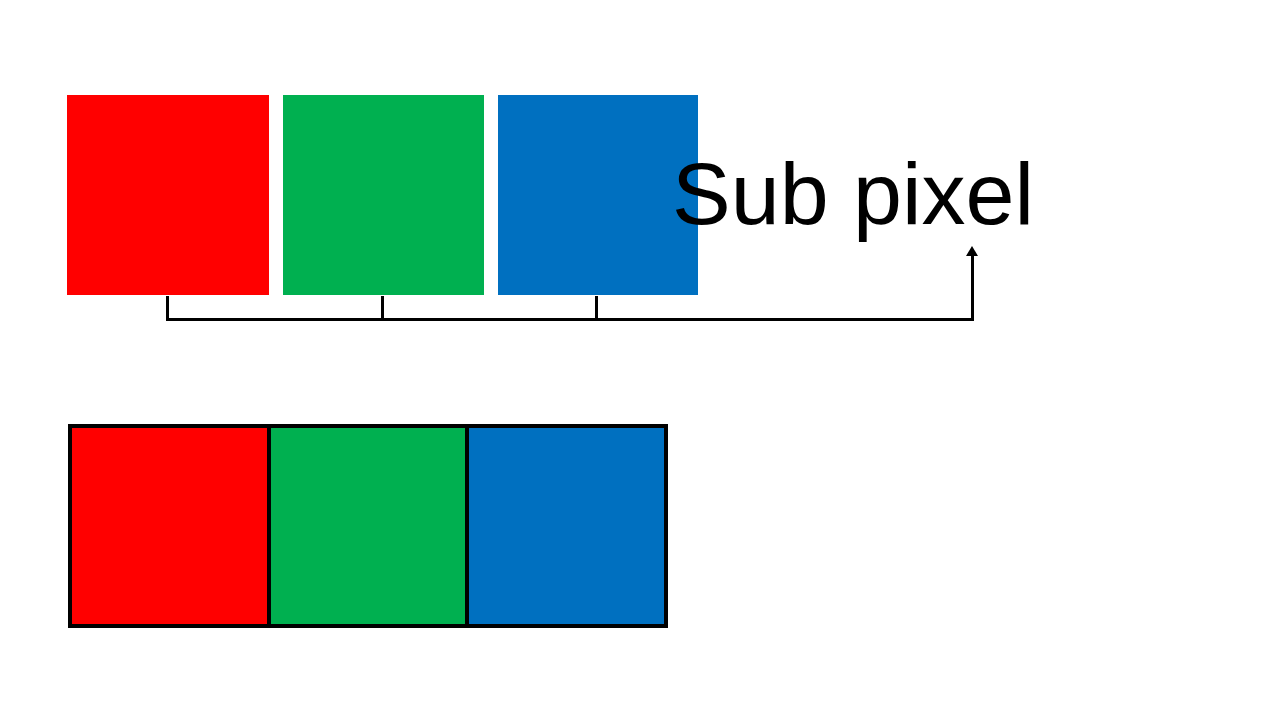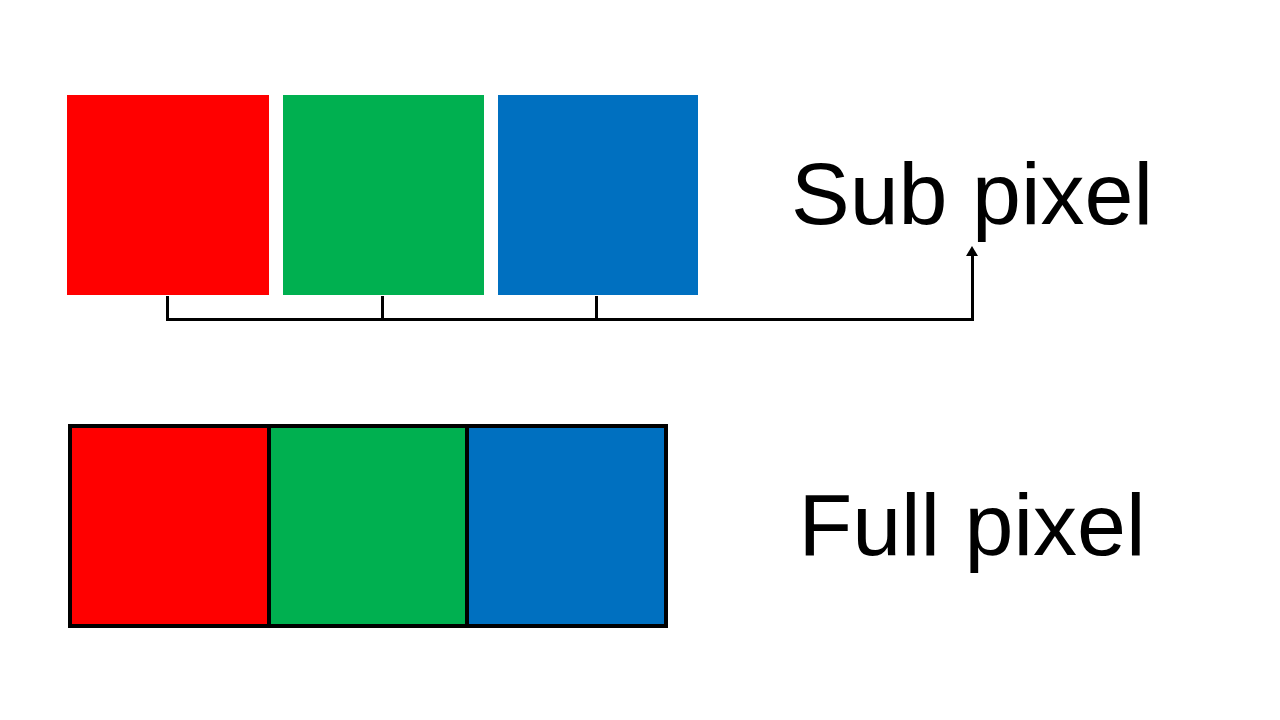--- a/index.html
+++ b/index.html
@@ -62,21 +62,20 @@
     border-left: 6.5px solid transparent;
     border-right: 6.5px solid transparent;
     border-bottom: 10px solid #000000;
   }
 
   
   .big-label {
     position: absolute;
     left: 672px;
     width: 600px;
-    text-align: center;
     font-size: 88px;
     line-height: 1;
     color: #000000;
     letter-spacing: 0px;
     white-space: nowrap;
   }
   .label-subpixel { top: 150px; }
   .label-fullpixel { top: 481px; }
 
   
@@ -109,15 +108,14 @@
   <div class="arrow-head"></div>
 
   <div class="big-label label-subpixel">Sub pixel</div>
 
   <div class="fullpixel-box">
     <div class="fullpixel-cell" style="background-color: rgb(255, 0, 0);"></div>
     <div class="fullpixel-cell" style="background-color: rgb(0, 176, 80);"></div>
     <div class="fullpixel-cell" style="background-color: rgb(0, 112, 192);"></div>
   </div>
 
-  <div class="big-label label-fullpixel">Full pixel</div>
 
 </div>
 
 </body></html>

